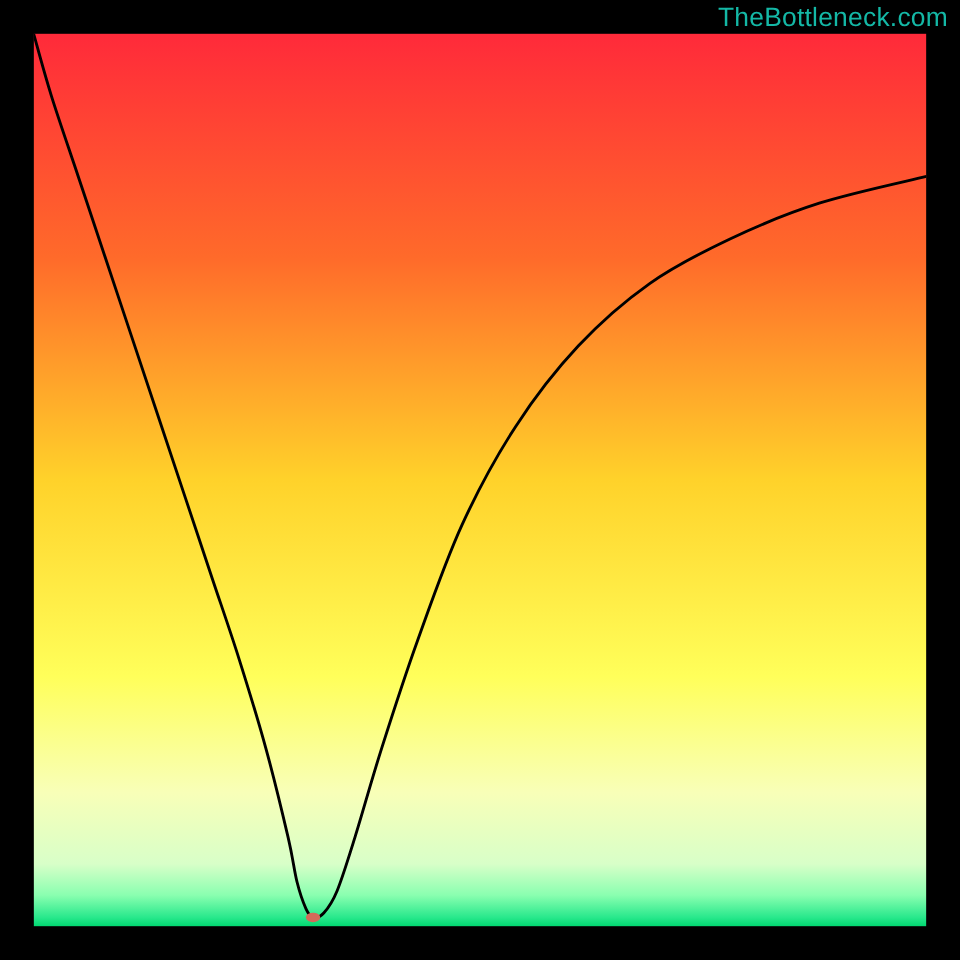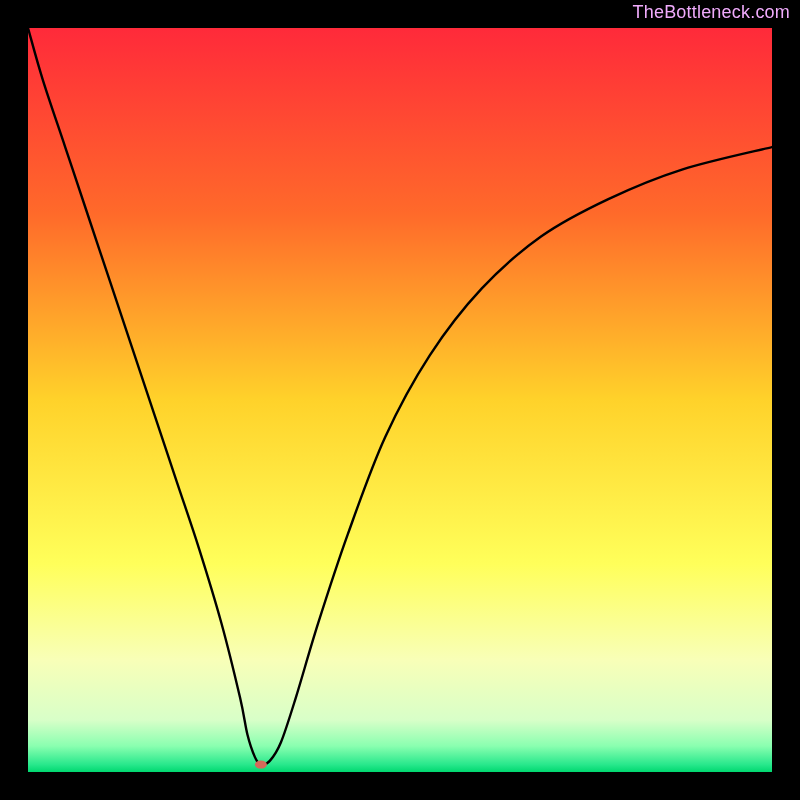--- a/index.html
+++ b/index.html
@@ -14,22 +14,22 @@
   .frame {
     position: relative;
     width: 800px;
     height: 800px;
     background: #000;
   }
   .watermark {
     position: absolute;
     top: 2px;
     right: 10px;
-    color: #f0abfc;
-    font-size: 18px;
+    color: #14b8a6;
+    font-size: 22px;
     font-weight: 500;
     letter-spacing: 0.2px;
     user-select: none;
   }
   .plot-wrap {
     position: absolute;
     top: 28px;
     left: 28px;
     width: 744px;
     height: 744px;

